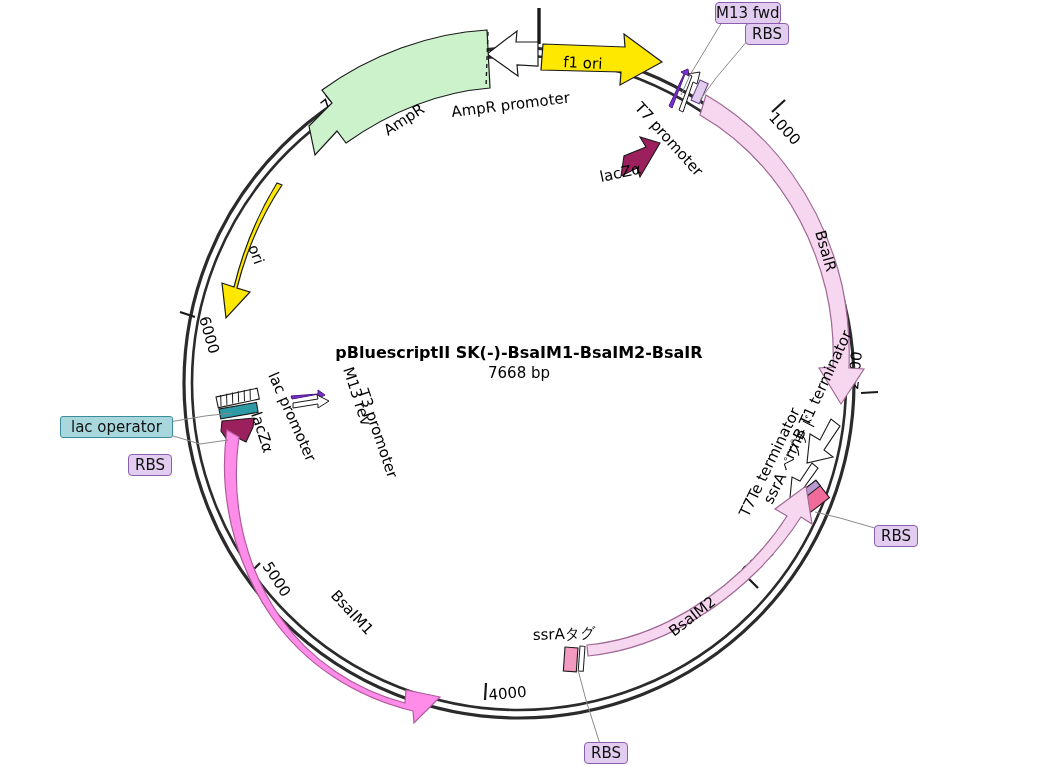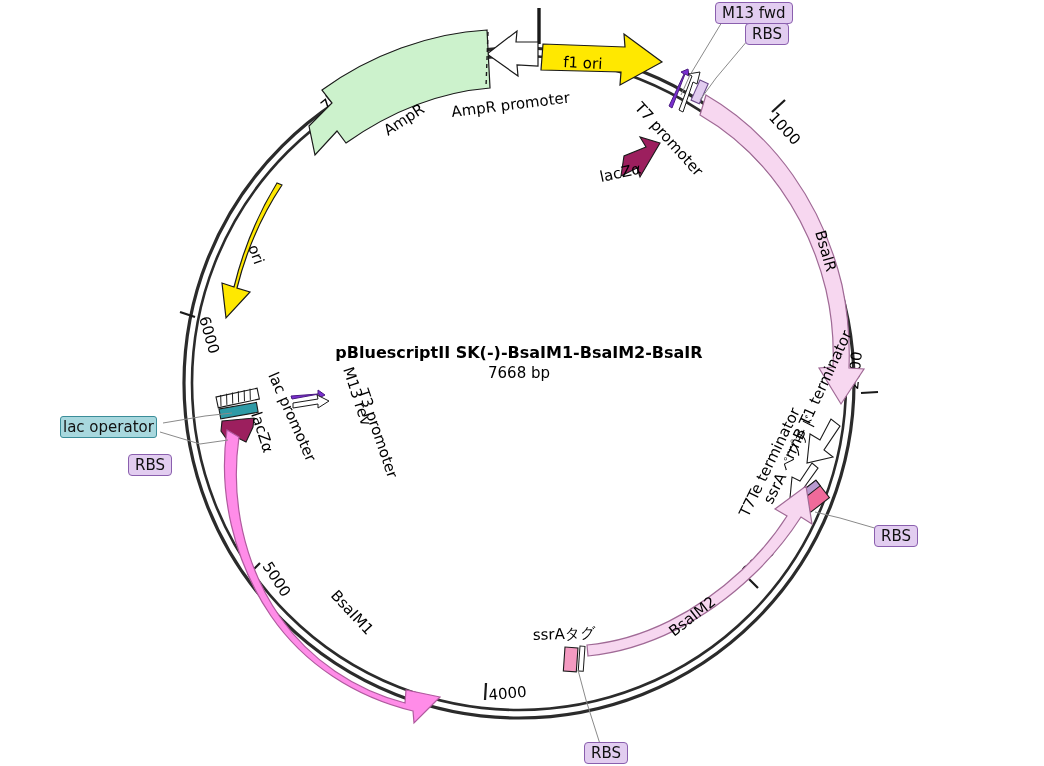--- a/index.html
+++ b/index.html
@@ -202,21 +202,21 @@
     <path class="callout-line" d="M 748,40 L 716,78 L 700,100"></path>
     <path class="callout-line" d="M 878,529 L 840,518 L 815,512"></path>
     <path class="callout-line" d="M 600,744 L 586,700 L 578,670"></path>
     <path class="callout-line" d="M 160,432 L 200,444 L 228,440"></path>
     <path class="callout-line" d="M 163,423 L 205,416 L 232,413"></path>
   </g>
 
 </svg>
 
   <div style="position:absolute;left:715px;top:2px;background:#e2cdf0;border:1.4px solid #8a5fae;
-              border-radius:4px;padding:1px 6px;font-size:15px;color:#111;line-height:18px;">
+              border-radius:4px;padding:1px 0;font-size:15px;color:#111;line-height:18px;">
     <span>M13 fwd</span>
   </div>
 
   <div style="position:absolute;left:745px;top:23px;background:#e2cdf0;border:1.4px solid #8a5fae;
               border-radius:4px;padding:1px 6px;font-size:15px;color:#111;line-height:18px;">
     <span>RBS</span>
   </div>
 
   <div style="position:absolute;left:874px;top:525px;background:#e2cdf0;border:1.4px solid #8a5fae;
               border-radius:4px;padding:1px 6px;font-size:15px;color:#111;line-height:18px;">
@@ -227,17 +227,17 @@
               border-radius:4px;padding:1px 6px;font-size:15px;color:#111;line-height:18px;">
     <span>RBS</span>
   </div>
 
   <div style="position:absolute;left:128px;top:454px;background:#e2cdf0;border:1.4px solid #8a5fae;
               border-radius:4px;padding:1px 6px;font-size:15px;color:#111;line-height:18px;">
     <span>RBS</span>
   </div>
 
   <div style="position:absolute;left:60px;top:416px;background:#a8d8de;border:1.4px solid #3b8d99;
-              border-radius:3px;padding:1px 2px;font-size:15px;color:#111;line-height:18px;">
+              border-radius:3px;padding:1px 10px;font-size:15px;color:#111;line-height:18px;">
     <span>lac operator</span>
   </div>
 
 </div>
 
 </body></html>

